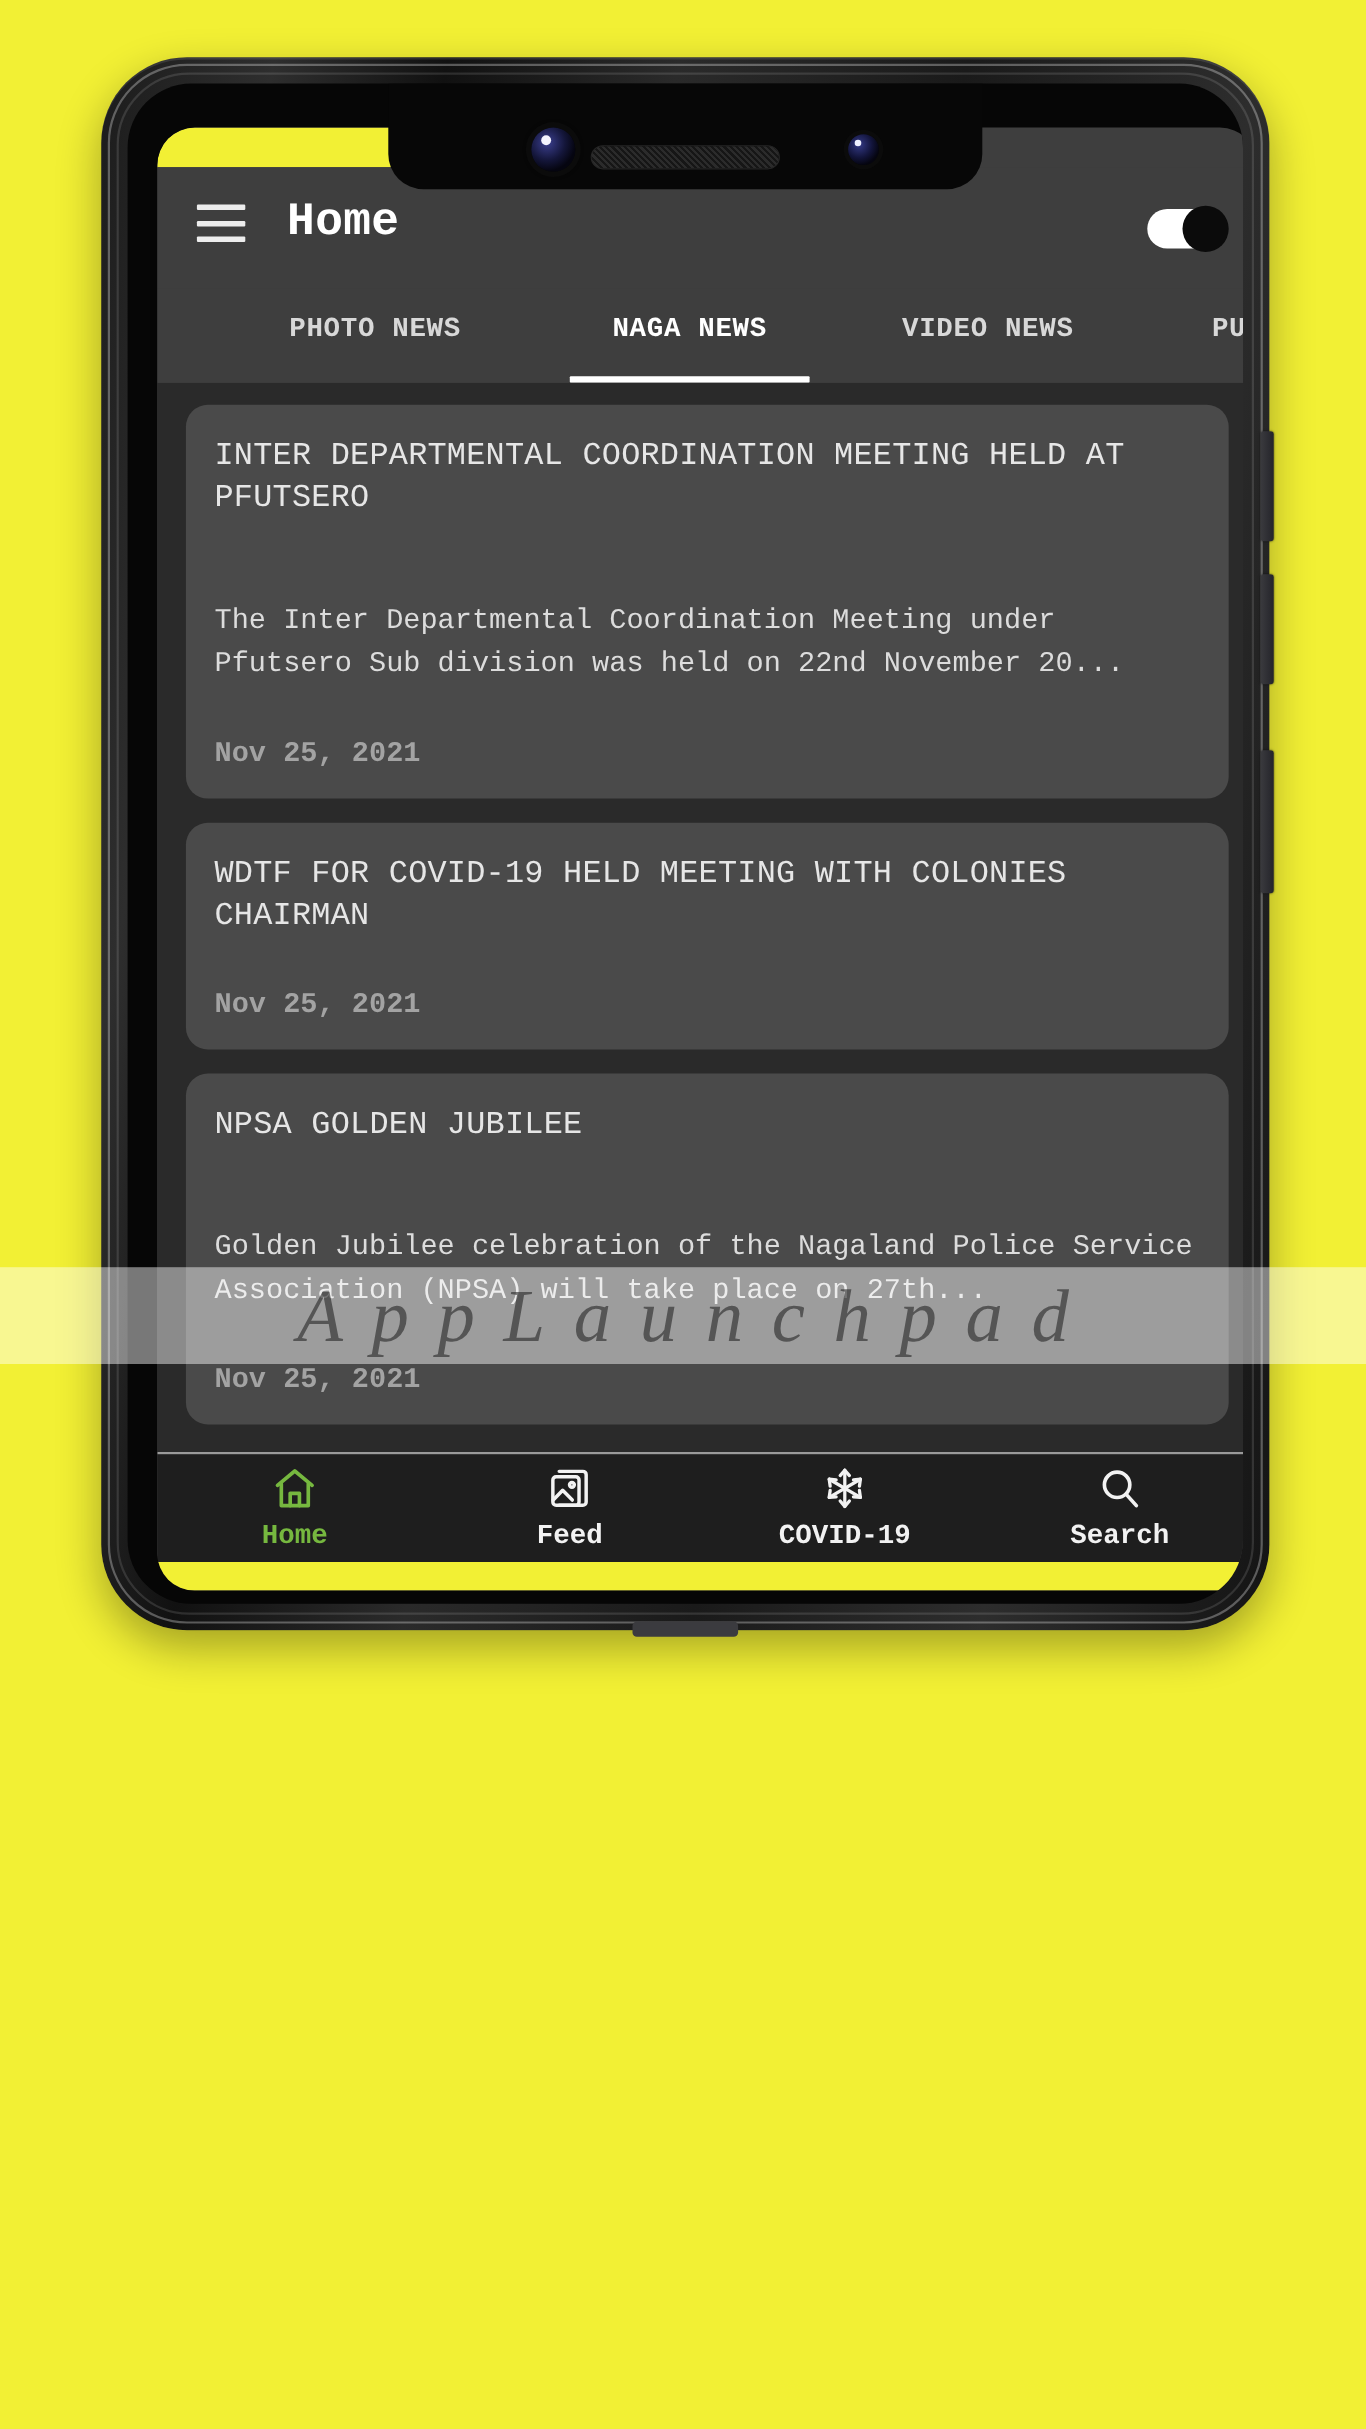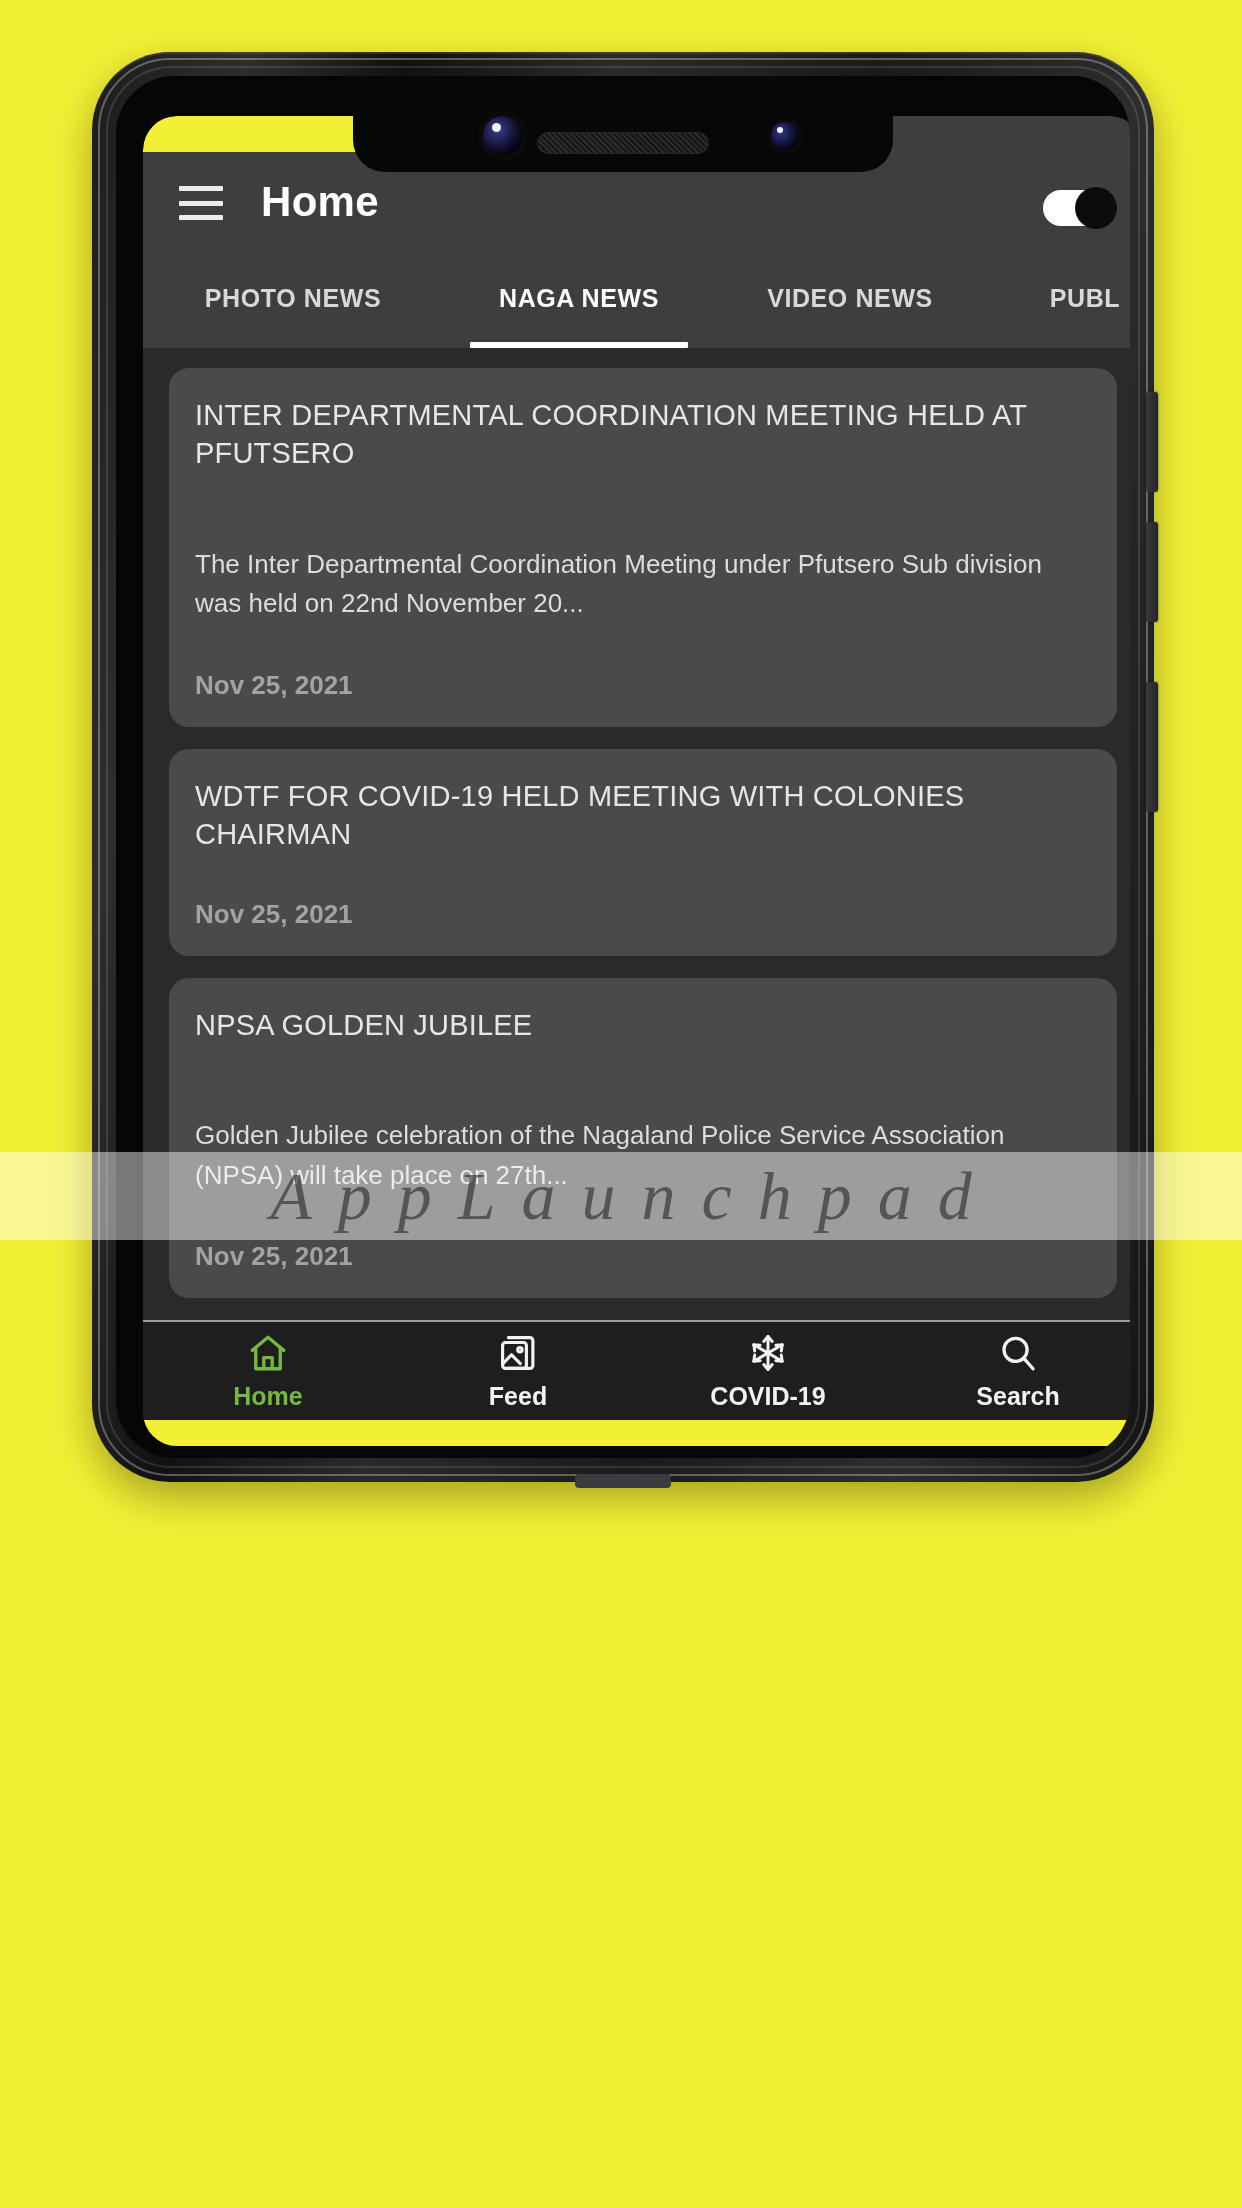--- a/index.html
+++ b/index.html
@@ -32,20 +32,21 @@
     border:2px solid rgba(255,255,255,.12);
     pointer-events:none;
   }
   
   #phone-glass{
     position:absolute;
     left:24px; top:24px; right:24px; bottom:24px;
     border-radius:58px;
     background:#060606;
     overflow:hidden;
+    font-family:Liberation Mono, monospace;
   }
 
   
   .side-button{
     position:absolute;
     right:-4px;
     width:12px;
     border-radius:3px;
     background:linear-gradient(90deg,#3a3a3e,#24242a);
     box-shadow:0 0 2px rgba(0,0,0,.7);
@@ -148,20 +149,21 @@
   
   #tab-bar{
     position:absolute; left:0; top:146px; width:100%; height:86px;
     background:#3E3E3E; z-index:10;
     overflow:hidden;
   }
   #tab-strip{
     position:absolute; left:0; top:0; height:86px;
     display:flex; align-items:flex-start;
     white-space:nowrap;
+    padding-left:48px;
   }
   .tab-item{
     position:relative;
     height:86px;
     display:flex; align-items:flex-start; justify-content:center;
     padding:22px 0 0 0;
     cursor:pointer;
   }
   .tab-label{
     font-size:25px; font-weight:bold; color:#D8D8D8; letter-spacing:.6px;

